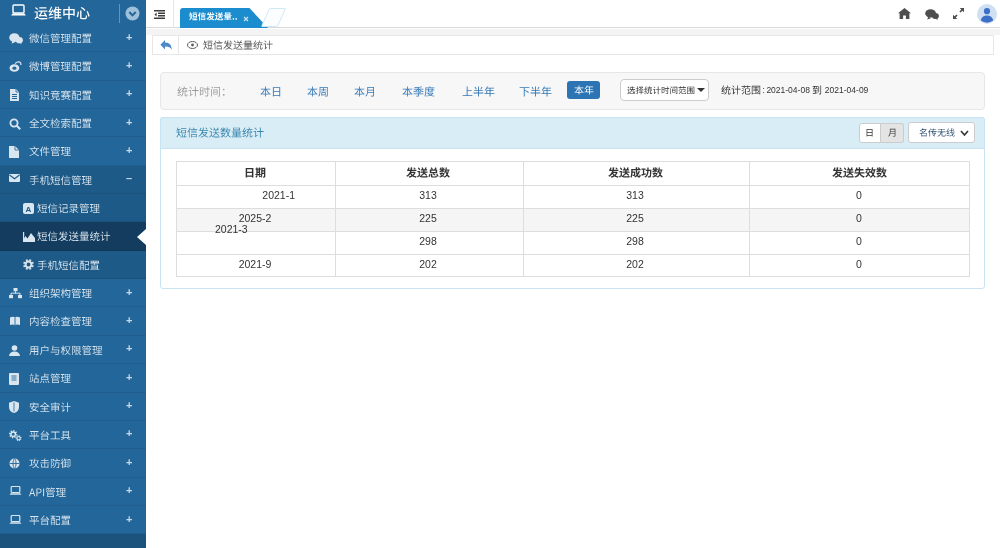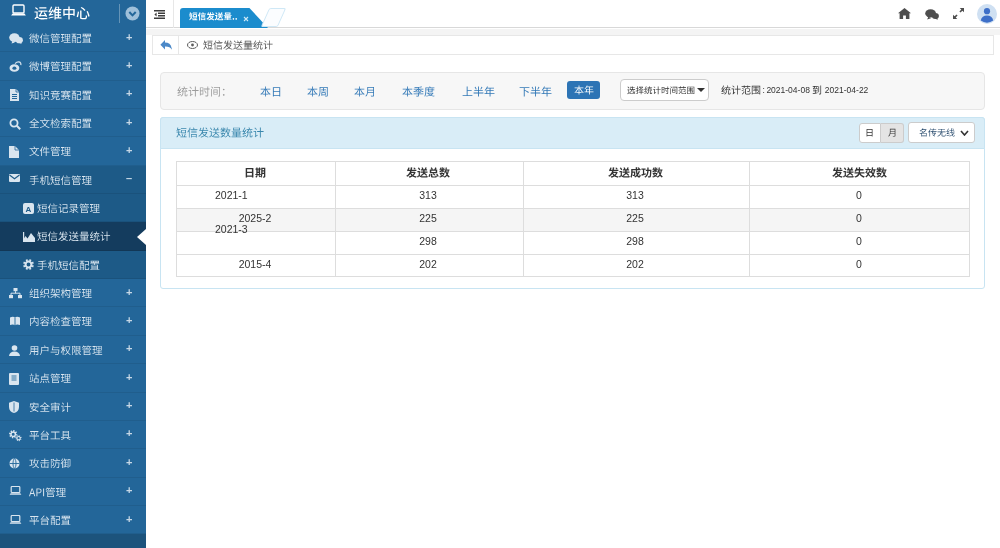--- a/index.html
+++ b/index.html
@@ -373,21 +373,21 @@
     <svg width="40" height="10" style="display:block;overflow:visible;">
       <path d="M7.4 3.3 8.0 3.0Q8.3 3.3 8.6 3.7Q8.8 4.1 9.1 4.5Q9.3 4.9 9.5 5.2L8.9 5.5Q8.7 5.3 8.5 4.9Q8.2 4.5 8.0 4.0Q7.7 3.6 7.4 3.3ZM4.1 1.9H9.5V2.5H4.1ZM7.0 5.3H7.7V8.4Q7.7 8.6 7.8 8.7Q7.8 8.7 8.0 8.7Q8.0 8.7 8.2 8.7Q8.3 8.7 8.4 8.7Q8.6 8.7 8.7 8.7Q8.8 8.7 8.8 8.6Q8.9 8.5 8.9 8.3Q8.9 8.0 8.9 7.4Q9.1 7.5 9.2 7.5Q9.4 7.6 9.6 7.7Q9.6 8.3 9.5 8.7Q9.4 9.1 9.2 9.2Q9.0 9.4 8.7 9.4Q8.7 9.4 8.6 9.4Q8.4 9.4 8.3 9.4Q8.1 9.4 8.0 9.4Q7.9 9.4 7.9 9.4Q7.5 9.4 7.3 9.3Q7.1 9.2 7.1 9.0Q7.0 8.8 7.0 8.4ZM5.1 5.3H5.8Q5.8 6.1 5.7 6.8Q5.6 7.5 5.4 8.0Q5.2 8.5 4.7 8.9Q4.3 9.3 3.6 9.6Q3.6 9.5 3.5 9.4Q3.4 9.2 3.3 9.1Q3.3 9.0 3.2 9.0Q3.8 8.7 4.2 8.4Q4.5 8.1 4.7 7.6Q4.9 7.2 5.0 6.6Q5.1 6.0 5.1 5.3ZM4.1 5.3 4.1 4.8 4.5 4.5 8.6 4.2Q8.6 4.3 8.6 4.5Q8.6 4.7 8.6 4.8Q7.5 4.9 6.7 5.0Q6.0 5.0 5.5 5.1Q5.0 5.2 4.7 5.2Q4.5 5.2 4.3 5.3Q4.2 5.3 4.1 5.3ZM5.9 0.6 6.6 0.4Q6.8 0.7 7.0 1.0Q7.2 1.4 7.2 1.7L6.5 1.9Q6.4 1.6 6.3 1.2Q6.1 0.9 5.9 0.6ZM4.1 5.3Q4.1 5.2 4.1 5.1Q4.0 4.9 4.0 4.8Q3.9 4.7 3.9 4.6Q4.0 4.6 4.2 4.5Q4.4 4.4 4.5 4.3Q4.6 4.2 4.8 3.9Q5.0 3.6 5.3 3.3Q5.6 3.0 5.8 2.7Q6.0 2.3 6.1 2.1H7.0Q6.8 2.4 6.6 2.8Q6.3 3.1 6.0 3.5Q5.7 3.9 5.5 4.3Q5.2 4.6 5.0 4.8Q5.0 4.8 4.9 4.9Q4.8 4.9 4.7 4.9Q4.6 5.0 4.4 5.1Q4.3 5.1 4.2 5.2Q4.1 5.3 4.1 5.3ZM0.7 7.0Q0.6 6.9 0.6 6.8Q0.6 6.6 0.5 6.5Q0.5 6.3 0.4 6.3Q0.6 6.2 0.8 6.0Q0.9 5.9 1.2 5.6Q1.3 5.5 1.5 5.1Q1.8 4.8 2.1 4.4Q2.4 4.0 2.7 3.5Q3.0 3.0 3.3 2.5L3.9 2.9Q3.3 3.9 2.6 4.9Q1.9 5.8 1.2 6.6V6.6Q1.2 6.6 1.1 6.6Q1.0 6.7 0.9 6.7Q0.8 6.8 0.7 6.9Q0.7 6.9 0.7 7.0ZM0.7 7.0 0.6 6.3 1.0 6.1 3.7 5.5Q3.7 5.7 3.7 5.9Q3.7 6.1 3.7 6.2Q2.8 6.4 2.2 6.5Q1.6 6.7 1.3 6.7Q1.0 6.8 0.9 6.9Q0.7 6.9 0.7 7.0ZM0.6 4.6Q0.6 4.5 0.5 4.3Q0.5 4.2 0.4 4.1Q0.4 3.9 0.3 3.8Q0.5 3.8 0.6 3.6Q0.8 3.4 0.9 3.2Q1.0 3.1 1.2 2.8Q1.3 2.5 1.6 2.1Q1.8 1.7 2.0 1.3Q2.2 0.8 2.3 0.4L3.1 0.7Q2.8 1.3 2.5 1.9Q2.2 2.6 1.8 3.1Q1.4 3.7 1.1 4.1V4.2Q1.1 4.2 1.0 4.2Q0.9 4.2 0.8 4.3Q0.7 4.4 0.7 4.4Q0.6 4.5 0.6 4.6ZM0.6 4.6 0.6 4.0 0.9 3.8 2.8 3.6Q2.8 3.7 2.8 3.9Q2.8 4.1 2.8 4.2Q2.1 4.3 1.7 4.3Q1.3 4.4 1.1 4.4Q0.9 4.5 0.8 4.5Q0.7 4.5 0.6 4.6ZM0.4 8.3Q0.8 8.2 1.4 8.0Q1.9 7.9 2.5 7.7Q3.1 7.5 3.7 7.3L3.8 8.0Q3.0 8.3 2.1 8.5Q1.3 8.8 0.6 9.0ZM11.4 1.1 11.9 0.6Q12.1 0.8 12.4 1.1Q12.8 1.3 13.0 1.6Q13.3 1.9 13.5 2.1L13.0 2.6Q12.8 2.4 12.5 2.1Q12.3 1.9 12.0 1.6Q11.7 1.3 11.4 1.1ZM12.0 9.4 11.8 8.7 12.0 8.3 14.0 7.0Q14.1 7.1 14.1 7.2Q14.2 7.3 14.2 7.4Q14.3 7.6 14.3 7.6Q13.6 8.1 13.1 8.5Q12.7 8.8 12.5 8.9Q12.2 9.1 12.1 9.2Q12.0 9.3 12.0 9.4ZM10.5 3.5H12.5V4.3H10.5ZM13.7 3.7H19.6V4.5H13.7ZM16.3 0.4H17.0V9.6H16.3ZM12.0 9.4Q11.9 9.3 11.9 9.2Q11.8 9.0 11.7 8.9Q11.6 8.8 11.6 8.7Q11.7 8.6 11.9 8.4Q12.0 8.2 12.0 7.9V3.5H12.8V8.5Q12.8 8.5 12.7 8.6Q12.6 8.7 12.5 8.8Q12.4 8.9 12.3 9.0Q12.1 9.1 12.0 9.2Q12.0 9.3 12.0 9.4ZM24.5 3.4H28.3V4.1H24.5ZM20.7 9.0Q21.1 8.7 21.5 8.2Q21.9 7.8 22.3 7.4Q22.8 6.9 23.2 6.4L23.6 7.0Q23.2 7.4 22.8 7.9Q22.4 8.3 22.0 8.8Q21.6 9.2 21.3 9.6ZM21.2 3.5 21.6 3.0Q21.9 3.2 22.2 3.4Q22.6 3.6 22.9 3.8Q23.2 3.9 23.4 4.1L23.0 4.6Q22.8 4.5 22.5 4.3Q22.1 4.1 21.8 3.9Q21.5 3.7 21.2 3.5ZM20.6 5.4 21.0 4.9Q21.3 5.0 21.6 5.2Q22.0 5.4 22.3 5.5Q22.6 5.7 22.9 5.8L22.4 6.4Q22.2 6.3 21.9 6.1Q21.6 5.9 21.2 5.7Q20.9 5.6 20.6 5.4ZM28.0 3.4H28.7V5.9Q28.7 6.2 28.6 6.4Q28.5 6.6 28.3 6.7Q28.0 6.8 27.6 6.8Q27.2 6.8 26.5 6.8Q26.5 6.6 26.4 6.4Q26.3 6.2 26.2 6.1Q26.6 6.1 26.9 6.1Q27.2 6.1 27.4 6.1Q27.6 6.1 27.7 6.1Q27.9 6.1 27.9 6.1Q28.0 6.0 28.0 5.9ZM24.1 3.4H24.9V8.2Q24.9 8.4 24.9 8.5Q25.0 8.6 25.2 8.7Q25.3 8.7 25.7 8.7Q25.8 8.7 26.0 8.7Q26.3 8.7 26.6 8.7Q26.9 8.7 27.2 8.7Q27.5 8.7 27.7 8.7Q28.0 8.7 28.1 8.7Q28.4 8.7 28.6 8.6Q28.7 8.5 28.8 8.2Q28.8 7.9 28.9 7.3Q29.0 7.4 29.2 7.5Q29.4 7.6 29.6 7.7Q29.5 8.3 29.4 8.7Q29.3 9.1 29.0 9.3Q28.7 9.4 28.2 9.4Q28.1 9.4 27.8 9.4Q27.6 9.4 27.2 9.4Q26.9 9.4 26.6 9.4Q26.2 9.4 26.0 9.4Q25.7 9.4 25.6 9.4Q25.1 9.4 24.7 9.3Q24.4 9.2 24.2 8.9Q24.1 8.7 24.1 8.2ZM20.6 1.3H29.4V2.0H20.6ZM22.8 0.4H23.6V2.9H22.8ZM26.4 0.4H27.1V2.9H26.4ZM32.1 5.5H37.4V6.1H32.1ZM32.6 4.0H37.4V4.6H32.6ZM34.6 1.8H35.3V8.2H34.6ZM32.2 2.6H37.8V3.2H32.2ZM37.2 5.5H37.9Q37.9 5.5 37.9 5.6Q37.9 5.7 37.8 5.7Q37.8 6.5 37.7 6.9Q37.6 7.3 37.4 7.4Q37.3 7.5 37.2 7.6Q37.1 7.6 36.9 7.7Q36.8 7.7 36.5 7.7Q36.3 7.7 36.0 7.6Q36.0 7.5 35.9 7.3Q35.9 7.2 35.8 7.0Q36.1 7.1 36.3 7.1Q36.5 7.1 36.6 7.1Q36.7 7.1 36.8 7.1Q36.9 7.1 36.9 7.0Q37.0 6.9 37.1 6.6Q37.1 6.3 37.2 5.6ZM30.8 0.8H39.2V9.6H38.5V1.5H31.5V9.6H30.8ZM31.3 8.5H38.8V9.1H31.3Z" fill="#333"></path>
     </svg>
     <span style="margin:0 1.5px">:</span>
     <span>2021-04-08</span>
     <span style="width:2.5px"></span>
     <svg width="10" height="10" style="display:block;overflow:visible;">
       <path d="M1.0 5.6H5.7V6.3H1.0ZM2.9 4.5H3.6V8.4H2.9ZM0.6 8.4Q1.3 8.3 2.1 8.1Q2.9 8.0 3.9 7.8Q4.8 7.6 5.8 7.5L5.8 8.1Q4.9 8.3 4.0 8.5Q3.1 8.7 2.3 8.8Q1.5 9.0 0.8 9.1ZM0.7 1.1H5.9V1.7H0.7ZM3.8 2.4 4.3 2.0Q4.6 2.4 4.9 2.8Q5.2 3.2 5.5 3.5Q5.7 3.9 5.9 4.2L5.3 4.6Q5.1 4.3 4.9 3.9Q4.6 3.5 4.4 3.1Q4.1 2.7 3.8 2.4ZM6.4 1.3H7.1V7.3H6.4ZM8.4 0.6H9.1V8.4Q9.1 8.8 9.0 9.0Q8.9 9.1 8.7 9.2Q8.5 9.3 8.1 9.4Q7.7 9.4 7.1 9.4Q7.1 9.2 7.0 9.0Q7.0 8.8 6.9 8.6Q7.3 8.6 7.7 8.7Q8.0 8.7 8.2 8.7Q8.3 8.6 8.3 8.6Q8.4 8.6 8.4 8.4ZM1.2 4.4Q1.2 4.3 1.1 4.2Q1.1 4.1 1.0 3.9Q1.0 3.8 0.9 3.7Q1.1 3.7 1.2 3.6Q1.3 3.4 1.4 3.3Q1.5 3.1 1.7 2.8Q1.9 2.5 2.1 2.1Q2.3 1.7 2.5 1.2L3.2 1.5Q3.0 2.0 2.8 2.4Q2.5 2.9 2.2 3.3Q1.9 3.7 1.7 4.0V4.0Q1.7 4.0 1.6 4.1Q1.5 4.1 1.4 4.2Q1.3 4.2 1.3 4.3Q1.2 4.3 1.2 4.4ZM1.2 4.4 1.2 3.9 1.6 3.6 4.9 3.3Q5.0 3.5 5.1 3.7Q5.2 3.8 5.3 3.9Q4.2 4.0 3.5 4.1Q2.8 4.2 2.4 4.2Q2.0 4.3 1.7 4.3Q1.5 4.3 1.4 4.3Q1.3 4.4 1.2 4.4Z" fill="#333"></path>
     </svg>
     <span style="width:2.5px"></span>
-    <span>2021-04-22</span>
+    <span>2021-04-09</span>
   </div>
 <div class="abs" style="left:160px;top:117px;width:825px;height:172px;background:#fff;border:1px solid #C8E4F2;border-radius:3px"></div>
 <div class="abs" style="left:160px;top:117px;width:825px;height:31.5px;background:#D9EDF7;border:1px solid #C8E4F2;border-radius:3px 3px 0 0"></div>
 <div style="position:absolute;left:176.0px;top:127.2px">
     <svg width="88" height="11" style="display:block;overflow:visible;">
       <path d="M4.9 0.9H10.4V1.7H4.9ZM4.4 9.5H10.6V10.2H4.4ZM5.6 7.0 6.2 6.8Q6.4 7.1 6.6 7.6Q6.7 8.0 6.9 8.4Q7.0 8.8 7.0 9.1L6.3 9.3Q6.3 9.0 6.1 8.6Q6.0 8.2 5.9 7.7Q5.7 7.3 5.6 7.0ZM8.9 6.7 9.7 6.9Q9.5 7.4 9.3 7.9Q9.1 8.5 8.9 9.0Q8.7 9.5 8.5 9.8L7.8 9.7Q8.0 9.3 8.2 8.8Q8.4 8.2 8.6 7.7Q8.8 7.2 8.9 6.7ZM6.0 3.6V5.6H9.2V3.6ZM5.2 2.9H10.0V6.3H5.2ZM2.4 2.3H3.1V4.4Q3.1 5.1 3.1 5.8Q3.0 6.6 2.8 7.4Q2.5 8.2 2.1 9.0Q1.7 9.7 1.0 10.4Q0.9 10.3 0.8 10.2Q0.7 10.1 0.6 10.0Q0.5 9.9 0.4 9.8Q1.1 9.2 1.5 8.5Q1.9 7.8 2.0 7.1Q2.2 6.4 2.3 5.7Q2.4 5.0 2.4 4.4ZM1.5 1.9H4.5V2.7H1.5ZM0.5 4.8H4.7V5.6H0.5ZM2.9 6.3Q3.0 6.4 3.2 6.6Q3.3 6.9 3.6 7.1Q3.8 7.4 4.0 7.7Q4.2 8.0 4.4 8.2Q4.5 8.4 4.6 8.6L4.0 9.2Q3.9 9.0 3.7 8.7Q3.5 8.3 3.2 7.9Q3.0 7.6 2.8 7.3Q2.5 6.9 2.4 6.8ZM1.5 0.4 2.2 0.6Q2.1 1.3 2.0 2.0Q1.8 2.7 1.6 3.3Q1.4 3.9 1.1 4.4Q1.0 4.3 0.9 4.2Q0.8 4.2 0.7 4.1Q0.5 4.0 0.4 3.9Q0.8 3.3 1.1 2.4Q1.3 1.4 1.5 0.4ZM15.2 3.8H20.6V4.5H15.2ZM15.2 5.4H20.6V6.1H15.2ZM15.5 9.4H20.2V10.1H15.5ZM14.4 2.3H21.4V3.0H14.4ZM15.1 7.0H20.7V10.5H19.9V7.7H15.8V10.6H15.1ZM17.0 0.7 17.7 0.4Q17.9 0.8 18.1 1.2Q18.4 1.6 18.5 1.9L17.7 2.2Q17.6 1.9 17.4 1.5Q17.2 1.1 17.0 0.7ZM13.8 0.5 14.6 0.7Q14.2 1.6 13.8 2.5Q13.4 3.4 12.9 4.2Q12.4 5.0 11.8 5.6Q11.8 5.6 11.7 5.4Q11.6 5.3 11.5 5.1Q11.4 5.0 11.3 4.9Q11.8 4.3 12.3 3.6Q12.8 2.9 13.2 2.1Q13.5 1.3 13.8 0.5ZM12.9 3.3 13.6 2.6 13.6 2.6V10.6H12.9ZM26.5 5.2Q27.2 7.0 28.8 8.2Q30.3 9.4 32.6 9.9Q32.5 9.9 32.4 10.1Q32.3 10.2 32.2 10.3Q32.1 10.5 32.1 10.6Q30.5 10.2 29.3 9.6Q28.1 8.9 27.2 7.8Q26.3 6.8 25.8 5.4ZM30.4 4.9H30.6L30.7 4.9L31.3 5.1Q30.9 6.3 30.3 7.2Q29.7 8.1 28.8 8.7Q28.0 9.4 27.1 9.8Q26.1 10.3 25.1 10.6Q25.0 10.4 24.9 10.2Q24.8 10.0 24.6 9.9Q25.6 9.6 26.5 9.2Q27.4 8.8 28.2 8.2Q28.9 7.6 29.5 6.8Q30.1 6.0 30.4 5.1ZM26.2 4.9H30.5V5.7H26.0ZM27.0 0.4 27.9 0.5Q27.7 2.1 27.3 3.5Q27.0 4.8 26.4 6.0Q25.8 7.1 25.0 8.0Q24.1 9.0 22.9 9.7Q22.9 9.6 22.8 9.5Q22.7 9.4 22.6 9.2Q22.4 9.1 22.3 9.0Q23.8 8.2 24.7 6.9Q25.7 5.6 26.2 4.0Q26.7 2.4 27.0 0.4ZM29.4 1.0 30.0 0.6Q30.3 0.8 30.6 1.1Q30.8 1.4 31.1 1.7Q31.3 2.0 31.5 2.2L30.8 2.6Q30.7 2.4 30.4 2.1Q30.2 1.8 29.9 1.5Q29.6 1.2 29.4 1.0ZM23.6 3.9Q23.6 3.8 23.5 3.7Q23.5 3.5 23.4 3.4Q23.4 3.2 23.3 3.1Q23.4 3.1 23.5 3.0Q23.6 2.9 23.7 2.7Q23.8 2.6 23.9 2.3Q24.1 2.0 24.2 1.6Q24.4 1.2 24.5 0.8L25.3 0.9Q25.2 1.4 25.0 1.8Q24.8 2.3 24.6 2.7Q24.4 3.1 24.2 3.4V3.4Q24.2 3.4 24.2 3.5Q24.1 3.5 23.9 3.6Q23.8 3.7 23.7 3.8Q23.6 3.8 23.6 3.9ZM23.6 3.9V3.3L24.1 2.9H32.2L32.2 3.7H24.8Q24.2 3.7 24.0 3.8Q23.7 3.8 23.6 3.9ZM36.5 4.9H43.4V5.6H36.5ZM36.9 2.5H43.1V3.3H36.9ZM39.5 2.9H40.3V4.5Q40.3 5.1 40.2 5.6Q40.1 6.2 39.8 6.8Q39.4 7.4 38.8 8.0Q38.2 8.5 37.1 9.0Q37.1 8.9 37.0 8.8Q36.9 8.7 36.8 8.6Q36.7 8.5 36.6 8.4Q37.6 8.0 38.2 7.5Q38.7 7.0 39.0 6.5Q39.3 6.0 39.4 5.5Q39.5 5.0 39.5 4.5ZM41.7 0.4 42.5 0.7Q42.3 1.1 42.1 1.5Q41.8 1.9 41.6 2.3Q41.4 2.6 41.1 2.9L40.5 2.7Q40.7 2.4 40.9 2.0Q41.1 1.6 41.3 1.2Q41.5 0.8 41.7 0.4ZM37.5 0.7 38.2 0.5Q38.5 0.9 38.7 1.3Q39.0 1.8 39.2 2.1L38.4 2.5Q38.3 2.1 38.0 1.6Q37.8 1.2 37.5 0.7ZM35.7 4.2V8.9H34.9V4.9H33.5V4.2ZM33.9 1.0 34.5 0.6Q34.8 0.9 35.1 1.2Q35.4 1.6 35.7 1.9Q36.0 2.2 36.2 2.5L35.5 3.0Q35.3 2.7 35.0 2.3Q34.8 2.0 34.5 1.6Q34.2 1.3 33.9 1.0ZM35.3 8.3Q35.5 8.3 35.8 8.6Q36.0 8.8 36.5 9.1Q37.1 9.4 37.8 9.5Q38.6 9.6 39.5 9.6Q40.0 9.6 40.6 9.6Q41.1 9.6 41.7 9.5Q42.3 9.5 42.8 9.5Q43.3 9.4 43.7 9.4Q43.6 9.5 43.6 9.7Q43.5 9.8 43.5 10.0Q43.4 10.2 43.4 10.3Q43.1 10.3 42.7 10.4Q42.2 10.4 41.6 10.4Q41.0 10.4 40.5 10.4Q39.9 10.4 39.5 10.4Q38.4 10.4 37.7 10.3Q36.9 10.2 36.3 9.8Q36.0 9.6 35.7 9.3Q35.4 9.1 35.2 9.1Q35.1 9.1 34.8 9.3Q34.6 9.5 34.4 9.9Q34.1 10.2 33.9 10.6L33.3 9.8Q33.8 9.1 34.3 8.7Q34.8 8.3 35.3 8.3ZM39.4 5.9 40.0 5.4Q40.3 5.8 40.8 6.2Q41.2 6.6 41.6 7.0Q42.0 7.4 42.4 7.7Q42.7 8.1 43.0 8.4L42.4 8.9Q42.2 8.7 41.8 8.3Q41.5 7.9 41.1 7.5Q40.6 7.1 40.2 6.7Q39.8 6.3 39.4 5.9ZM44.8 6.1H49.0V6.8H44.8ZM44.5 2.5H49.8V3.2H44.5ZM48.9 0.7 49.6 1.0Q49.3 1.3 49.1 1.7Q48.8 2.1 48.6 2.4L48.0 2.1Q48.2 1.9 48.3 1.7Q48.5 1.4 48.6 1.1Q48.8 0.9 48.9 0.7ZM46.8 0.4H47.6V5.2H46.8ZM45.0 1.0 45.6 0.7Q45.8 1.0 46.0 1.4Q46.2 1.8 46.3 2.1L45.7 2.4Q45.6 2.1 45.4 1.7Q45.2 1.3 45.0 1.0ZM46.8 2.8 47.4 3.1Q47.1 3.6 46.7 4.0Q46.3 4.5 45.8 4.9Q45.4 5.3 44.9 5.5Q44.8 5.4 44.7 5.2Q44.6 5.0 44.4 4.9Q44.9 4.7 45.4 4.4Q45.8 4.0 46.2 3.6Q46.6 3.2 46.8 2.8ZM47.5 3.0Q47.6 3.1 47.9 3.3Q48.2 3.4 48.5 3.7Q48.9 3.9 49.1 4.0Q49.4 4.2 49.5 4.3L49.1 4.9Q48.9 4.8 48.7 4.6Q48.4 4.3 48.1 4.1Q47.8 3.9 47.5 3.7Q47.2 3.5 47.1 3.4ZM50.7 2.6H54.4V3.3H50.7ZM50.9 0.5 51.7 0.6Q51.5 1.7 51.3 2.7Q51.0 3.7 50.7 4.5Q50.4 5.3 49.9 6.0Q49.9 5.9 49.7 5.8Q49.6 5.7 49.5 5.6Q49.4 5.5 49.3 5.5Q49.7 4.9 50.0 4.1Q50.3 3.3 50.6 2.4Q50.8 1.5 50.9 0.5ZM52.9 3.0 53.7 3.1Q53.5 5.0 53.0 6.4Q52.5 7.8 51.6 8.8Q50.8 9.9 49.4 10.6Q49.4 10.5 49.3 10.4Q49.2 10.3 49.1 10.1Q49.0 10.0 49.0 9.9Q50.2 9.3 51.0 8.4Q51.8 7.4 52.3 6.1Q52.7 4.7 52.9 3.0ZM51.1 3.3Q51.4 4.7 51.8 6.0Q52.3 7.3 53.0 8.3Q53.7 9.3 54.7 9.8Q54.5 9.9 54.4 10.1Q54.2 10.3 54.1 10.5Q53.1 9.8 52.4 8.8Q51.7 7.7 51.2 6.4Q50.7 5.0 50.4 3.4ZM45.2 8.0 45.7 7.5Q46.3 7.7 46.9 8.0Q47.6 8.3 48.1 8.6Q48.7 8.9 49.1 9.2L48.5 9.7Q48.2 9.5 47.6 9.1Q47.0 8.8 46.4 8.5Q45.8 8.2 45.2 8.0ZM48.7 6.1H48.9L49.0 6.1L49.4 6.3Q49.1 7.5 48.4 8.3Q47.7 9.1 46.8 9.7Q45.9 10.2 44.8 10.5Q44.8 10.3 44.7 10.1Q44.6 9.9 44.5 9.8Q45.4 9.6 46.3 9.1Q47.2 8.7 47.8 8.0Q48.4 7.2 48.7 6.2ZM45.2 8.0Q45.5 7.7 45.7 7.2Q46.0 6.8 46.2 6.3Q46.4 5.8 46.6 5.4L47.3 5.6Q47.1 6.0 46.9 6.5Q46.7 6.9 46.4 7.4Q46.2 7.8 46.0 8.1ZM57.7 2.4V3.0H63.2V2.4ZM57.7 1.3V1.9H63.2V1.3ZM57.0 0.8H64.0V3.5H57.0ZM57.5 6.7V7.3H63.6V6.7ZM57.5 5.6V6.2H63.6V5.6ZM56.8 5.1H64.4V7.8H56.8ZM60.1 5.2H60.9V10.0H60.1ZM55.6 3.9H65.4V4.6H55.6ZM56.4 8.4H64.6V9.0H56.4ZM55.5 9.6H65.5V10.3H55.5ZM74.2 3.6 74.8 3.3Q75.1 3.7 75.4 4.1Q75.7 4.5 76.0 5.0Q76.3 5.4 76.4 5.7L75.7 6.1Q75.6 5.8 75.3 5.3Q75.1 4.9 74.8 4.5Q74.5 4.0 74.2 3.6ZM70.5 2.0H76.4V2.8H70.5ZM73.7 5.8H74.5V9.3Q74.5 9.5 74.5 9.6Q74.6 9.6 74.8 9.6Q74.8 9.6 75.0 9.6Q75.1 9.6 75.3 9.6Q75.5 9.6 75.5 9.6Q75.6 9.6 75.7 9.5Q75.8 9.4 75.8 9.1Q75.8 8.8 75.8 8.1Q76.0 8.2 76.2 8.3Q76.4 8.4 76.5 8.4Q76.5 9.2 76.4 9.6Q76.3 10.0 76.1 10.2Q75.9 10.3 75.6 10.3Q75.5 10.3 75.4 10.3Q75.3 10.3 75.1 10.3Q75.0 10.3 74.8 10.3Q74.7 10.3 74.6 10.3Q74.3 10.3 74.0 10.2Q73.8 10.1 73.8 9.9Q73.7 9.7 73.7 9.3ZM71.6 5.8H72.4Q72.4 6.7 72.3 7.5Q72.2 8.2 71.9 8.8Q71.7 9.4 71.2 9.8Q70.8 10.2 70.0 10.5Q70.0 10.4 69.9 10.3Q69.8 10.2 69.7 10.0Q69.6 9.9 69.5 9.9Q70.2 9.6 70.6 9.2Q71.0 8.9 71.2 8.4Q71.4 7.9 71.5 7.3Q71.6 6.6 71.6 5.8ZM70.5 5.9 70.5 5.2 71.0 5.0 75.4 4.6Q75.4 4.7 75.4 4.9Q75.5 5.1 75.5 5.3Q74.2 5.4 73.4 5.5Q72.6 5.6 72.0 5.6Q71.5 5.7 71.2 5.7Q70.9 5.8 70.8 5.8Q70.6 5.8 70.5 5.9ZM72.5 0.6 73.3 0.4Q73.5 0.7 73.7 1.1Q73.9 1.5 74.0 1.8L73.2 2.1Q73.1 1.8 72.9 1.4Q72.7 1.0 72.5 0.6ZM70.5 5.9Q70.5 5.7 70.5 5.6Q70.4 5.4 70.4 5.3Q70.3 5.1 70.3 5.0Q70.4 5.0 70.6 4.9Q70.8 4.9 71.0 4.7Q71.1 4.6 71.3 4.3Q71.5 4.0 71.8 3.6Q72.1 3.3 72.4 2.9Q72.6 2.6 72.8 2.4H73.7Q73.5 2.7 73.2 3.1Q73.0 3.5 72.6 3.9Q72.3 4.3 72.0 4.7Q71.7 5.1 71.5 5.3Q71.5 5.3 71.4 5.3Q71.3 5.4 71.2 5.4Q71.0 5.5 70.9 5.6Q70.7 5.6 70.6 5.7Q70.5 5.8 70.5 5.9ZM66.7 7.7Q66.7 7.6 66.7 7.4Q66.6 7.3 66.6 7.1Q66.5 7.0 66.5 6.9Q66.6 6.8 66.8 6.6Q67.0 6.5 67.3 6.2Q67.4 6.0 67.7 5.7Q68.0 5.3 68.3 4.9Q68.6 4.4 69.0 3.8Q69.3 3.3 69.6 2.7L70.3 3.2Q69.7 4.3 68.9 5.4Q68.1 6.4 67.3 7.2V7.2Q67.3 7.2 67.2 7.3Q67.1 7.3 67.0 7.4Q66.9 7.5 66.8 7.5Q66.7 7.6 66.7 7.7ZM66.7 7.7 66.7 7.0 67.1 6.7 70.0 6.1Q70.0 6.3 70.0 6.5Q70.0 6.7 70.1 6.8Q69.0 7.0 68.4 7.2Q67.8 7.3 67.5 7.4Q67.1 7.5 67.0 7.6Q66.8 7.6 66.7 7.7ZM66.7 5.0Q66.6 4.9 66.6 4.8Q66.5 4.6 66.5 4.5Q66.4 4.3 66.4 4.2Q66.5 4.1 66.7 4.0Q66.8 3.8 67.0 3.5Q67.1 3.4 67.3 3.1Q67.5 2.7 67.7 2.3Q67.9 1.9 68.2 1.4Q68.4 0.9 68.6 0.4L69.4 0.8Q69.1 1.5 68.7 2.1Q68.4 2.8 68.0 3.4Q67.6 4.1 67.2 4.5V4.6Q67.2 4.6 67.1 4.6Q67.0 4.7 66.9 4.7Q66.8 4.8 66.7 4.9Q66.7 5.0 66.7 5.0ZM66.7 5.0 66.6 4.4 67.0 4.1 69.1 3.9Q69.1 4.1 69.1 4.3Q69.0 4.5 69.0 4.6Q68.3 4.7 67.9 4.8Q67.5 4.8 67.2 4.9Q67.0 4.9 66.8 5.0Q66.7 5.0 66.7 5.0ZM66.5 9.1Q66.9 9.0 67.5 8.8Q68.1 8.6 68.7 8.5Q69.4 8.3 70.0 8.1L70.2 8.8Q69.2 9.1 68.3 9.4Q67.4 9.7 66.7 9.9ZM78.5 1.2 79.0 0.6Q79.4 0.9 79.7 1.2Q80.0 1.5 80.3 1.8Q80.6 2.0 80.8 2.3L80.2 2.9Q80.1 2.7 79.8 2.4Q79.5 2.0 79.2 1.7Q78.8 1.4 78.5 1.2ZM79.2 10.3 79.0 9.5 79.2 9.2 81.4 7.7Q81.5 7.8 81.5 7.9Q81.6 8.1 81.6 8.2Q81.7 8.3 81.7 8.4Q80.9 9.0 80.5 9.3Q80.0 9.6 79.7 9.8Q79.5 10.0 79.3 10.2Q79.2 10.3 79.2 10.3ZM77.5 3.9H79.8V4.7H77.5ZM81.1 4.1H87.6V4.9H81.1ZM83.9 0.5H84.8V10.6H83.9ZM79.2 10.3Q79.1 10.2 79.0 10.1Q79.0 9.9 78.9 9.8Q78.8 9.7 78.7 9.6Q78.9 9.5 79.1 9.2Q79.3 9.0 79.3 8.7V3.9H80.1V9.4Q80.1 9.4 80.0 9.5Q79.9 9.5 79.8 9.6Q79.6 9.7 79.5 9.9Q79.3 10.0 79.2 10.1Q79.2 10.2 79.2 10.3Z" fill="#3A87AD"></path>
     </svg>
   </div>
 <div class="abs" style="left:858.5px;top:122.5px;width:22px;height:20px;background:#fff;border:1px solid #ccc;border-radius:3px 0 0 3px"></div>
 <div class="abs" style="left:880.5px;top:122.5px;width:23.5px;height:20px;background:#E4E4E4;border:1px solid #ccc;border-left:0;border-radius:0 3px 3px 0"></div>
@@ -433,27 +433,27 @@
 <div style="position:absolute;left:607.5px;top:167.1px">
     <svg width="55" height="11" style="display:block;overflow:visible;">
       <path d="M4.7 5.3Q5.4 7.0 6.9 8.0Q8.4 9.1 10.8 9.5Q10.6 9.6 10.5 9.8Q10.3 10.1 10.2 10.3Q10.0 10.5 9.9 10.7Q8.3 10.3 7.1 9.7Q5.9 9.0 5.0 8.0Q4.2 7.0 3.6 5.6ZM8.3 4.8H8.6L8.8 4.8L9.7 5.2Q9.3 6.4 8.7 7.3Q8.1 8.2 7.3 8.8Q6.4 9.5 5.4 9.9Q4.4 10.4 3.3 10.7Q3.2 10.4 3.0 10.1Q2.8 9.7 2.6 9.5Q3.6 9.3 4.5 8.9Q5.4 8.5 6.2 8.0Q6.9 7.4 7.5 6.7Q8.0 6.0 8.3 5.1ZM4.3 4.8H8.5V6.1H3.9ZM4.8 0.3 6.3 0.5Q6.1 2.1 5.7 3.5Q5.4 4.9 4.8 6.1Q4.2 7.3 3.3 8.2Q2.4 9.1 1.2 9.8Q1.1 9.7 0.9 9.5Q0.8 9.3 0.6 9.1Q0.4 8.9 0.2 8.7Q1.7 8.0 2.6 6.7Q3.6 5.5 4.1 3.9Q4.6 2.2 4.8 0.3ZM7.3 1.0 8.4 0.4Q8.6 0.6 8.8 0.9Q9.1 1.2 9.3 1.4Q9.6 1.7 9.7 1.9L8.6 2.6Q8.5 2.4 8.3 2.1Q8.0 1.8 7.8 1.5Q7.6 1.2 7.3 1.0ZM1.5 4.2Q1.4 4.0 1.4 3.8Q1.3 3.6 1.2 3.4Q1.1 3.1 1.0 3.0Q1.2 2.9 1.3 2.8Q1.4 2.7 1.5 2.5Q1.6 2.4 1.7 2.1Q1.9 1.8 2.0 1.4Q2.2 1.0 2.3 0.6L3.7 0.8Q3.5 1.3 3.3 1.8Q3.1 2.3 2.9 2.7Q2.7 3.1 2.5 3.4V3.5Q2.5 3.5 2.3 3.5Q2.2 3.6 2.0 3.7Q1.8 3.8 1.6 3.9Q1.5 4.1 1.5 4.2ZM1.5 4.2V3.2L2.2 2.7H10.4L10.4 3.9H2.6Q2.2 3.9 1.9 4.0Q1.5 4.0 1.5 4.2ZM14.5 4.6H21.5V5.8H14.5ZM14.9 2.2H21.1V3.4H14.9ZM17.2 2.8H18.6V4.6Q18.6 5.2 18.4 5.8Q18.3 6.4 18.0 6.9Q17.6 7.5 17.0 8.0Q16.4 8.6 15.4 9.0Q15.3 8.9 15.1 8.7Q15.0 8.5 14.8 8.3Q14.6 8.1 14.5 8.0Q15.4 7.7 16.0 7.3Q16.5 6.8 16.8 6.4Q17.0 5.9 17.1 5.5Q17.2 5.0 17.2 4.6ZM19.5 0.3 20.8 0.7Q20.6 1.1 20.3 1.5Q20.1 1.9 19.9 2.3Q19.6 2.6 19.4 2.9L18.4 2.5Q18.6 2.2 18.8 1.8Q19.0 1.5 19.2 1.1Q19.3 0.7 19.5 0.3ZM15.5 0.8 16.6 0.3Q16.8 0.7 17.1 1.2Q17.4 1.6 17.5 1.9L16.3 2.5Q16.2 2.1 16.0 1.7Q15.7 1.2 15.5 0.8ZM13.9 4.0V9.0H12.7V5.2H11.4V4.0ZM11.7 1.0 12.8 0.4Q13.1 0.7 13.4 1.1Q13.6 1.5 13.9 1.8Q14.1 2.2 14.3 2.5L13.2 3.2Q13.0 2.9 12.8 2.5Q12.6 2.1 12.3 1.7Q12.0 1.3 11.7 1.0ZM13.2 8.1Q13.5 8.1 13.7 8.3Q14.0 8.5 14.5 8.8Q15.1 9.1 15.9 9.2Q16.6 9.3 17.6 9.3Q18.0 9.3 18.6 9.2Q19.1 9.2 19.7 9.2Q20.3 9.2 20.8 9.1Q21.4 9.0 21.8 9.0Q21.7 9.2 21.6 9.4Q21.5 9.7 21.5 10.0Q21.4 10.2 21.4 10.4Q21.1 10.4 20.6 10.5Q20.1 10.5 19.6 10.5Q19.1 10.5 18.5 10.5Q18.0 10.6 17.5 10.6Q16.4 10.6 15.7 10.4Q14.9 10.3 14.3 10.0Q13.9 9.8 13.6 9.5Q13.3 9.3 13.2 9.3Q13.0 9.3 12.8 9.5Q12.6 9.8 12.4 10.1Q12.2 10.4 12.0 10.7L11.0 9.4Q11.6 8.8 12.2 8.4Q12.8 8.1 13.2 8.1ZM17.2 6.0 18.0 5.2Q18.4 5.5 18.8 5.9Q19.2 6.2 19.7 6.6Q20.1 7.0 20.5 7.3Q20.9 7.7 21.1 8.0L20.2 8.9Q20.0 8.6 19.6 8.2Q19.2 7.9 18.8 7.5Q18.4 7.1 18.0 6.7Q17.6 6.3 17.2 6.0ZM24.0 4.5H26.5V5.7H24.0ZM26.0 4.5H27.3Q27.3 4.5 27.3 4.6Q27.3 4.7 27.3 4.8Q27.3 4.9 27.3 5.0Q27.3 6.1 27.3 6.9Q27.2 7.6 27.2 8.0Q27.1 8.4 27.0 8.6Q26.8 8.8 26.6 8.9Q26.4 9.0 26.2 9.0Q26.0 9.1 25.6 9.1Q25.3 9.1 24.9 9.1Q24.9 8.8 24.8 8.4Q24.7 8.1 24.5 7.8Q24.8 7.9 25.1 7.9Q25.4 7.9 25.5 7.9Q25.6 7.9 25.7 7.9Q25.8 7.8 25.8 7.8Q25.9 7.7 25.9 7.3Q26.0 7.0 26.0 6.4Q26.0 5.7 26.0 4.7ZM29.3 1.0 30.1 0.2Q30.4 0.4 30.8 0.6Q31.1 0.8 31.4 1.0Q31.8 1.2 32.0 1.4L31.1 2.3Q30.9 2.1 30.6 1.9Q30.3 1.7 30.0 1.4Q29.6 1.2 29.3 1.0ZM30.6 3.9 32.0 4.2Q31.3 6.3 30.1 8.0Q28.9 9.6 27.2 10.6Q27.2 10.5 27.0 10.3Q26.8 10.1 26.6 9.9Q26.4 9.7 26.3 9.5Q27.9 8.7 29.0 7.2Q30.1 5.8 30.6 3.9ZM24.1 2.0H32.6V3.3H24.1ZM23.2 2.0H24.6V5.2Q24.6 5.8 24.5 6.6Q24.5 7.3 24.4 8.1Q24.2 8.8 24.0 9.5Q23.8 10.2 23.4 10.8Q23.3 10.7 23.1 10.5Q22.9 10.3 22.6 10.1Q22.4 10.0 22.3 9.9Q22.7 9.2 22.9 8.4Q23.1 7.6 23.1 6.8Q23.2 5.9 23.2 5.2ZM27.7 0.3H29.0Q29.0 1.7 29.1 3.0Q29.2 4.3 29.4 5.4Q29.6 6.5 29.9 7.4Q30.1 8.3 30.4 8.8Q30.8 9.2 31.1 9.2Q31.3 9.2 31.4 8.8Q31.5 8.3 31.5 7.3Q31.8 7.5 32.1 7.7Q32.4 7.9 32.7 8.0Q32.6 9.1 32.4 9.6Q32.2 10.2 31.8 10.4Q31.5 10.6 31.0 10.6Q30.4 10.6 29.9 10.2Q29.4 9.8 29.1 9.0Q28.7 8.3 28.4 7.3Q28.2 6.4 28.0 5.2Q27.8 4.1 27.8 2.8Q27.7 1.6 27.7 0.3ZM33.4 1.5H37.6V2.8H33.4ZM37.8 2.7H42.7V3.9H37.8ZM34.9 2.0H36.2V7.6H34.9ZM42.1 2.7H43.4Q43.4 2.7 43.4 2.8Q43.4 2.9 43.4 3.0Q43.4 3.2 43.4 3.3Q43.3 5.0 43.3 6.1Q43.2 7.3 43.1 8.1Q43.1 8.8 43.0 9.3Q42.9 9.7 42.7 9.9Q42.5 10.2 42.3 10.3Q42.1 10.4 41.7 10.5Q41.5 10.5 41.0 10.5Q40.6 10.5 40.2 10.5Q40.1 10.2 40.0 9.9Q39.9 9.5 39.7 9.2Q40.2 9.3 40.6 9.3Q40.9 9.3 41.1 9.3Q41.3 9.3 41.4 9.2Q41.5 9.2 41.6 9.1Q41.7 9.0 41.7 8.6Q41.8 8.2 41.9 7.5Q41.9 6.7 42.0 5.6Q42.0 4.5 42.1 2.9ZM33.3 7.4Q33.9 7.3 34.6 7.1Q35.3 7.0 36.1 6.7Q36.9 6.5 37.7 6.3L37.9 7.6Q36.8 7.9 35.6 8.2Q34.5 8.5 33.6 8.8ZM39.3 0.5H40.6Q40.6 1.9 40.6 3.1Q40.6 4.4 40.4 5.5Q40.3 6.6 39.9 7.6Q39.6 8.5 38.9 9.3Q38.3 10.1 37.3 10.7Q37.2 10.5 37.1 10.3Q36.9 10.1 36.7 9.9Q36.5 9.7 36.4 9.6Q37.3 9.1 37.9 8.4Q38.4 7.7 38.7 6.9Q39.0 6.1 39.1 5.1Q39.3 4.1 39.3 2.9Q39.3 1.8 39.3 0.5ZM44.7 6.0H48.9V7.1H44.7ZM44.5 2.3H49.9V3.3H44.5ZM48.7 0.5 49.8 0.9Q49.5 1.3 49.2 1.6Q49.0 2.0 48.8 2.2L47.9 1.9Q48.1 1.7 48.2 1.4Q48.3 1.2 48.5 0.9Q48.6 0.7 48.7 0.5ZM46.6 0.3H47.8V5.3H46.6ZM44.7 0.9 45.7 0.5Q45.9 0.8 46.1 1.2Q46.3 1.6 46.3 1.9L45.3 2.3Q45.3 2.0 45.1 1.6Q44.9 1.2 44.7 0.9ZM46.6 2.7 47.5 3.2Q47.2 3.7 46.8 4.1Q46.3 4.5 45.9 4.9Q45.4 5.3 44.9 5.6Q44.8 5.4 44.6 5.1Q44.4 4.8 44.2 4.6Q44.7 4.4 45.1 4.1Q45.6 3.8 46.0 3.5Q46.4 3.1 46.6 2.7ZM47.6 3.0Q47.8 3.0 48.0 3.2Q48.3 3.4 48.6 3.5Q48.9 3.7 49.2 3.9Q49.5 4.0 49.6 4.1L48.9 5.0Q48.7 4.9 48.5 4.7Q48.2 4.5 48.0 4.2Q47.7 4.0 47.4 3.8Q47.2 3.6 47.0 3.5ZM50.6 2.4H54.5V3.6H50.6ZM50.7 0.4 51.9 0.5Q51.8 1.7 51.5 2.7Q51.3 3.7 50.9 4.6Q50.5 5.5 50.1 6.2Q50.0 6.1 49.8 5.9Q49.6 5.8 49.4 5.6Q49.3 5.5 49.1 5.4Q49.6 4.8 49.9 4.0Q50.2 3.2 50.4 2.3Q50.6 1.3 50.7 0.4ZM52.7 3.1 53.9 3.2Q53.7 5.1 53.2 6.5Q52.7 8.0 51.8 9.0Q51.0 10.0 49.6 10.7Q49.6 10.6 49.4 10.4Q49.3 10.2 49.2 10.0Q49.0 9.8 48.9 9.6Q50.2 9.1 50.9 8.2Q51.7 7.3 52.1 6.0Q52.5 4.8 52.7 3.1ZM51.4 3.4Q51.6 4.7 52.0 5.9Q52.5 7.1 53.2 8.1Q53.8 9.0 54.8 9.5Q54.6 9.7 54.3 10.0Q54.1 10.3 53.9 10.6Q52.9 9.9 52.2 8.9Q51.5 7.8 51.0 6.5Q50.6 5.1 50.3 3.5ZM44.9 8.1 45.6 7.3Q46.3 7.5 46.9 7.9Q47.5 8.2 48.1 8.5Q48.7 8.8 49.1 9.1L48.3 10.0Q48.0 9.7 47.4 9.3Q46.8 9.0 46.1 8.6Q45.5 8.3 44.9 8.1ZM48.5 6.0H48.7L48.9 6.0L49.6 6.2Q49.3 7.5 48.6 8.3Q47.9 9.2 47.0 9.8Q46.0 10.3 44.9 10.6Q44.8 10.4 44.6 10.1Q44.4 9.8 44.3 9.6Q45.3 9.4 46.2 9.0Q47.0 8.5 47.6 7.8Q48.2 7.1 48.5 6.2ZM44.9 8.1Q45.1 7.7 45.4 7.2Q45.7 6.8 45.9 6.3Q46.2 5.8 46.3 5.4L47.5 5.6Q47.3 6.1 47.0 6.6Q46.8 7.1 46.5 7.5Q46.3 8.0 46.0 8.3Z" fill="#333"></path>
     </svg>
   </div>
 <div style="position:absolute;left:831.5px;top:167.1px">
     <svg width="55" height="11" style="display:block;overflow:visible;">
       <path d="M4.7 5.3Q5.4 7.0 6.9 8.0Q8.4 9.1 10.8 9.5Q10.6 9.6 10.5 9.8Q10.3 10.1 10.2 10.3Q10.0 10.5 9.9 10.7Q8.3 10.3 7.1 9.7Q5.9 9.0 5.0 8.0Q4.2 7.0 3.6 5.6ZM8.3 4.8H8.6L8.8 4.8L9.7 5.2Q9.3 6.4 8.7 7.3Q8.1 8.2 7.3 8.8Q6.4 9.5 5.4 9.9Q4.4 10.4 3.3 10.7Q3.2 10.4 3.0 10.1Q2.8 9.7 2.6 9.5Q3.6 9.3 4.5 8.9Q5.4 8.5 6.2 8.0Q6.9 7.4 7.5 6.7Q8.0 6.0 8.3 5.1ZM4.3 4.8H8.5V6.1H3.9ZM4.8 0.3 6.3 0.5Q6.1 2.1 5.7 3.5Q5.4 4.9 4.8 6.1Q4.2 7.3 3.3 8.2Q2.4 9.1 1.2 9.8Q1.1 9.7 0.9 9.5Q0.8 9.3 0.6 9.1Q0.4 8.9 0.2 8.7Q1.7 8.0 2.6 6.7Q3.6 5.5 4.1 3.9Q4.6 2.2 4.8 0.3ZM7.3 1.0 8.4 0.4Q8.6 0.6 8.8 0.9Q9.1 1.2 9.3 1.4Q9.6 1.7 9.7 1.9L8.6 2.6Q8.5 2.4 8.3 2.1Q8.0 1.8 7.8 1.5Q7.6 1.2 7.3 1.0ZM1.5 4.2Q1.4 4.0 1.4 3.8Q1.3 3.6 1.2 3.4Q1.1 3.1 1.0 3.0Q1.2 2.9 1.3 2.8Q1.4 2.7 1.5 2.5Q1.6 2.4 1.7 2.1Q1.9 1.8 2.0 1.4Q2.2 1.0 2.3 0.6L3.7 0.8Q3.5 1.3 3.3 1.8Q3.1 2.3 2.9 2.7Q2.7 3.1 2.5 3.4V3.5Q2.5 3.5 2.3 3.5Q2.2 3.6 2.0 3.7Q1.8 3.8 1.6 3.9Q1.5 4.1 1.5 4.2ZM1.5 4.2V3.2L2.2 2.7H10.4L10.4 3.9H2.6Q2.2 3.9 1.9 4.0Q1.5 4.0 1.5 4.2ZM14.5 4.6H21.5V5.8H14.5ZM14.9 2.2H21.1V3.4H14.9ZM17.2 2.8H18.6V4.6Q18.6 5.2 18.4 5.8Q18.3 6.4 18.0 6.9Q17.6 7.5 17.0 8.0Q16.4 8.6 15.4 9.0Q15.3 8.9 15.1 8.7Q15.0 8.5 14.8 8.3Q14.6 8.1 14.5 8.0Q15.4 7.7 16.0 7.3Q16.5 6.8 16.8 6.4Q17.0 5.9 17.1 5.5Q17.2 5.0 17.2 4.6ZM19.5 0.3 20.8 0.7Q20.6 1.1 20.3 1.5Q20.1 1.9 19.9 2.3Q19.6 2.6 19.4 2.9L18.4 2.5Q18.6 2.2 18.8 1.8Q19.0 1.5 19.2 1.1Q19.3 0.7 19.5 0.3ZM15.5 0.8 16.6 0.3Q16.8 0.7 17.1 1.2Q17.4 1.6 17.5 1.9L16.3 2.5Q16.2 2.1 16.0 1.7Q15.7 1.2 15.5 0.8ZM13.9 4.0V9.0H12.7V5.2H11.4V4.0ZM11.7 1.0 12.8 0.4Q13.1 0.7 13.4 1.1Q13.6 1.5 13.9 1.8Q14.1 2.2 14.3 2.5L13.2 3.2Q13.0 2.9 12.8 2.5Q12.6 2.1 12.3 1.7Q12.0 1.3 11.7 1.0ZM13.2 8.1Q13.5 8.1 13.7 8.3Q14.0 8.5 14.5 8.8Q15.1 9.1 15.9 9.2Q16.6 9.3 17.6 9.3Q18.0 9.3 18.6 9.2Q19.1 9.2 19.7 9.2Q20.3 9.2 20.8 9.1Q21.4 9.0 21.8 9.0Q21.7 9.2 21.6 9.4Q21.5 9.7 21.5 10.0Q21.4 10.2 21.4 10.4Q21.1 10.4 20.6 10.5Q20.1 10.5 19.6 10.5Q19.1 10.5 18.5 10.5Q18.0 10.6 17.5 10.6Q16.4 10.6 15.7 10.4Q14.9 10.3 14.3 10.0Q13.9 9.8 13.6 9.5Q13.3 9.3 13.2 9.3Q13.0 9.3 12.8 9.5Q12.6 9.8 12.4 10.1Q12.2 10.4 12.0 10.7L11.0 9.4Q11.6 8.8 12.2 8.4Q12.8 8.1 13.2 8.1ZM17.2 6.0 18.0 5.2Q18.4 5.5 18.8 5.9Q19.2 6.2 19.7 6.6Q20.1 7.0 20.5 7.3Q20.9 7.7 21.1 8.0L20.2 8.9Q20.0 8.6 19.6 8.2Q19.2 7.9 18.8 7.5Q18.4 7.1 18.0 6.7Q17.6 6.3 17.2 6.0ZM22.5 5.2H32.5V6.5H22.5ZM24.2 0.5 25.6 0.8Q25.4 1.5 25.1 2.3Q24.8 3.1 24.5 3.7Q24.1 4.4 23.7 4.9Q23.6 4.8 23.4 4.6Q23.1 4.5 22.9 4.4Q22.6 4.2 22.5 4.2Q22.9 3.7 23.2 3.1Q23.5 2.5 23.8 1.9Q24.1 1.2 24.2 0.5ZM24.6 2.1H31.5V3.4H23.9ZM28.2 5.4Q28.7 7.0 29.8 8.0Q30.9 9.0 32.8 9.4Q32.7 9.6 32.5 9.8Q32.3 10.0 32.2 10.2Q32.0 10.5 31.9 10.7Q30.6 10.3 29.6 9.6Q28.6 9.0 28.0 8.0Q27.4 7.0 26.9 5.7ZM26.8 0.3H28.1V3.8Q28.1 4.6 28.0 5.4Q27.9 6.2 27.7 7.0Q27.4 7.7 26.8 8.4Q26.3 9.1 25.4 9.7Q24.5 10.2 23.2 10.6Q23.1 10.5 22.9 10.3Q22.8 10.0 22.6 9.8Q22.5 9.6 22.3 9.5Q23.5 9.1 24.3 8.7Q25.1 8.2 25.6 7.6Q26.1 7.0 26.3 6.4Q26.6 5.8 26.7 5.1Q26.8 4.5 26.8 3.8ZM33.5 1.9H38.8V3.0H33.5ZM34.7 3.1 35.8 3.4Q35.6 3.9 35.3 4.5Q35.0 5.0 34.7 5.5Q34.4 6.0 34.1 6.4Q34.0 6.2 33.8 6.1Q33.7 5.9 33.5 5.8Q33.3 5.6 33.2 5.5Q33.6 5.0 34.0 4.4Q34.4 3.7 34.7 3.1ZM36.4 4.8 37.7 5.0Q37.2 6.8 36.3 8.2Q35.5 9.6 34.2 10.4Q34.1 10.3 33.9 10.1Q33.8 9.9 33.6 9.8Q33.4 9.6 33.3 9.5Q34.5 8.8 35.3 7.6Q36.1 6.4 36.4 4.8ZM36.5 3.5 37.5 3.0Q37.7 3.3 38.0 3.7Q38.3 4.0 38.5 4.4Q38.7 4.8 38.8 5.1L37.8 5.7Q37.7 5.4 37.5 5.0Q37.3 4.6 37.0 4.2Q36.8 3.8 36.5 3.5ZM34.4 5.9 35.3 5.2Q35.7 5.6 36.2 6.0Q36.6 6.5 37.0 7.0Q37.4 7.5 37.8 7.9Q38.1 8.4 38.4 8.8L37.3 9.6Q37.1 9.2 36.8 8.7Q36.4 8.3 36.0 7.8Q35.6 7.3 35.2 6.8Q34.8 6.3 34.4 5.9ZM39.9 2.3H43.6V3.5H39.9ZM39.9 0.3 41.2 0.5Q41.0 1.7 40.7 2.8Q40.4 3.8 40.0 4.8Q39.6 5.7 39.1 6.4Q39.0 6.3 38.8 6.1Q38.7 5.9 38.5 5.7Q38.4 5.5 38.2 5.4Q38.7 4.8 39.0 4.0Q39.4 3.2 39.6 2.3Q39.8 1.3 39.9 0.3ZM41.8 3.1 43.1 3.3Q42.8 5.1 42.3 6.6Q41.7 8.0 40.9 9.0Q40.0 10.0 38.6 10.7Q38.5 10.6 38.4 10.4Q38.2 10.2 38.0 10.0Q37.9 9.9 37.7 9.8Q39.0 9.2 39.9 8.3Q40.7 7.4 41.2 6.1Q41.6 4.8 41.8 3.1ZM40.2 4.0Q40.5 5.2 41.0 6.3Q41.5 7.4 42.2 8.2Q42.9 9.1 43.8 9.6Q43.6 9.7 43.4 9.9Q43.3 10.1 43.1 10.3Q43.0 10.5 42.8 10.7Q41.9 10.0 41.2 9.1Q40.4 8.1 39.9 6.9Q39.4 5.7 39.1 4.3ZM35.1 0.7 36.3 0.3Q36.5 0.6 36.7 0.9Q36.8 1.3 36.9 1.6L35.7 2.0Q35.7 1.8 35.5 1.4Q35.3 1.0 35.1 0.7ZM44.7 6.0H48.9V7.1H44.7ZM44.5 2.3H49.9V3.3H44.5ZM48.7 0.5 49.8 0.9Q49.5 1.3 49.2 1.6Q49.0 2.0 48.8 2.2L47.9 1.9Q48.1 1.7 48.2 1.4Q48.3 1.2 48.5 0.9Q48.6 0.7 48.7 0.5ZM46.6 0.3H47.8V5.3H46.6ZM44.7 0.9 45.7 0.5Q45.9 0.8 46.1 1.2Q46.3 1.6 46.3 1.9L45.3 2.3Q45.3 2.0 45.1 1.6Q44.9 1.2 44.7 0.9ZM46.6 2.7 47.5 3.2Q47.2 3.7 46.8 4.1Q46.3 4.5 45.9 4.9Q45.4 5.3 44.9 5.6Q44.8 5.4 44.6 5.1Q44.4 4.8 44.2 4.6Q44.7 4.4 45.1 4.1Q45.6 3.8 46.0 3.5Q46.4 3.1 46.6 2.7ZM47.6 3.0Q47.8 3.0 48.0 3.2Q48.3 3.4 48.6 3.5Q48.9 3.7 49.2 3.9Q49.5 4.0 49.6 4.1L48.9 5.0Q48.7 4.9 48.5 4.7Q48.2 4.5 48.0 4.2Q47.7 4.0 47.4 3.8Q47.2 3.6 47.0 3.5ZM50.6 2.4H54.5V3.6H50.6ZM50.7 0.4 51.9 0.5Q51.8 1.7 51.5 2.7Q51.3 3.7 50.9 4.6Q50.5 5.5 50.1 6.2Q50.0 6.1 49.8 5.9Q49.6 5.8 49.4 5.6Q49.3 5.5 49.1 5.4Q49.6 4.8 49.9 4.0Q50.2 3.2 50.4 2.3Q50.6 1.3 50.7 0.4ZM52.7 3.1 53.9 3.2Q53.7 5.1 53.2 6.5Q52.7 8.0 51.8 9.0Q51.0 10.0 49.6 10.7Q49.6 10.6 49.4 10.4Q49.3 10.2 49.2 10.0Q49.0 9.8 48.9 9.6Q50.2 9.1 50.9 8.2Q51.7 7.3 52.1 6.0Q52.5 4.8 52.7 3.1ZM51.4 3.4Q51.6 4.7 52.0 5.9Q52.5 7.1 53.2 8.1Q53.8 9.0 54.8 9.5Q54.6 9.7 54.3 10.0Q54.1 10.3 53.9 10.6Q52.9 9.9 52.2 8.9Q51.5 7.8 51.0 6.5Q50.6 5.1 50.3 3.5ZM44.9 8.1 45.6 7.3Q46.3 7.5 46.9 7.9Q47.5 8.2 48.1 8.5Q48.7 8.8 49.1 9.1L48.3 10.0Q48.0 9.7 47.4 9.3Q46.8 9.0 46.1 8.6Q45.5 8.3 44.9 8.1ZM48.5 6.0H48.7L48.9 6.0L49.6 6.2Q49.3 7.5 48.6 8.3Q47.9 9.2 47.0 9.8Q46.0 10.3 44.9 10.6Q44.8 10.4 44.6 10.1Q44.4 9.8 44.3 9.6Q45.3 9.4 46.2 9.0Q47.0 8.5 47.6 7.8Q48.2 7.1 48.5 6.2ZM44.9 8.1Q45.1 7.7 45.4 7.2Q45.7 6.8 45.9 6.3Q46.2 5.8 46.3 5.4L47.5 5.6Q47.3 6.1 47.0 6.6Q46.8 7.1 46.5 7.5Q46.3 8.0 46.0 8.3Z" fill="#333"></path>
     </svg>
   </div>
-<div class="abs" style="left:215.0px;top:189.2px;width:80px;text-align:left;font-size:10.5px;color:#333;line-height:13px">2021-1</div>
+<div class="abs" style="left:215.0px;top:189.2px;width:80px;text-align:right;font-size:10.5px;color:#333;line-height:13px">2021-1</div>
 <div class="abs" style="left:388.0px;top:189.2px;width:80px;text-align:center;font-size:10.5px;color:#333;line-height:13px">313</div>
 <div class="abs" style="left:595.0px;top:189.2px;width:80px;text-align:center;font-size:10.5px;color:#333;line-height:13px">313</div>
 <div class="abs" style="left:819.0px;top:189.2px;width:80px;text-align:center;font-size:10.5px;color:#333;line-height:13px">0</div>
 <div class="abs" style="left:215.0px;top:212.2px;width:80px;text-align:center;font-size:10.5px;color:#333;line-height:13px">2025-2</div>
 <div class="abs" style="left:388.0px;top:212.2px;width:80px;text-align:center;font-size:10.5px;color:#333;line-height:13px">225</div>
 <div class="abs" style="left:595.0px;top:212.2px;width:80px;text-align:center;font-size:10.5px;color:#333;line-height:13px">225</div>
 <div class="abs" style="left:819.0px;top:212.2px;width:80px;text-align:center;font-size:10.5px;color:#333;line-height:13px">0</div>
 <div class="abs" style="left:215.0px;top:223px;width:80px;font-size:10.5px;color:#333;line-height:13px">2021-3</div>
 <div class="abs" style="left:388.0px;top:235.4px;width:80px;text-align:center;font-size:10.5px;color:#333;line-height:13px">298</div>
 <div class="abs" style="left:595.0px;top:235.4px;width:80px;text-align:center;font-size:10.5px;color:#333;line-height:13px">298</div>
 <div class="abs" style="left:819.0px;top:235.4px;width:80px;text-align:center;font-size:10.5px;color:#333;line-height:13px">0</div>
-<div class="abs" style="left:215.0px;top:258.4px;width:80px;text-align:center;font-size:10.5px;color:#333;line-height:13px">2015-4</div>
+<div class="abs" style="left:215.0px;top:258.4px;width:80px;text-align:center;font-size:10.5px;color:#333;line-height:13px">2021-9</div>
 <div class="abs" style="left:388.0px;top:258.4px;width:80px;text-align:center;font-size:10.5px;color:#333;line-height:13px">202</div>
 <div class="abs" style="left:595.0px;top:258.4px;width:80px;text-align:center;font-size:10.5px;color:#333;line-height:13px">202</div>
 <div class="abs" style="left:819.0px;top:258.4px;width:80px;text-align:center;font-size:10.5px;color:#333;line-height:13px">0</div>
 </body></html>

